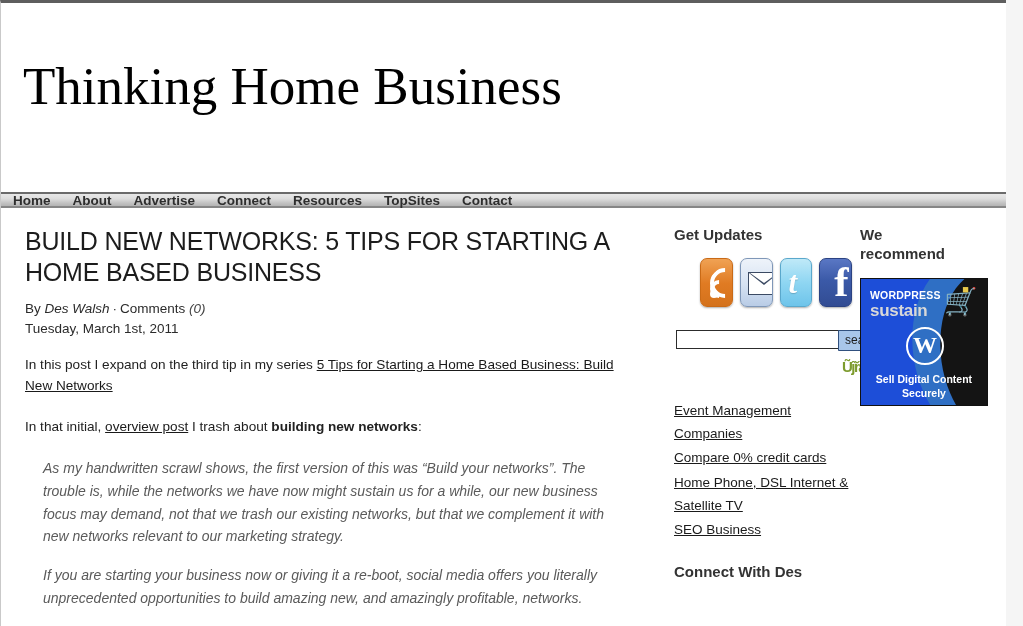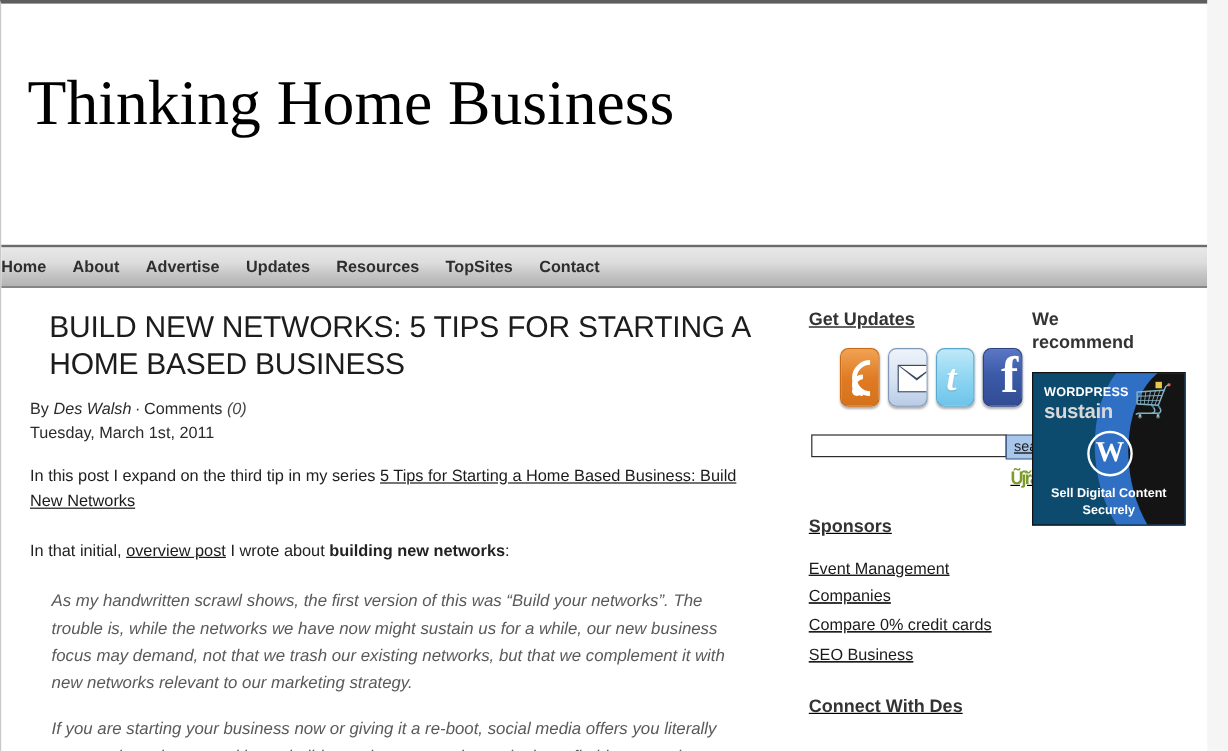--- a/index.html
+++ b/index.html
@@ -48,29 +48,28 @@
     font-weight: normal;
     color: #000000;
     letter-spacing: 0px;
     margin: 0;
     margin-top: -22px;
     line-height: 1.05;
   }
 
   
   .nav {
-    height: 36px;
+    height: 16px;
     background: linear-gradient(to bottom, #e8e8e8 0%, #dddddd 40%, #c2c2c2 75%, #b4b4b4 100%);
     border-top: 2px solid #6b6b6b;
     border-bottom: 2px solid #868686;
     display: flex;
     align-items: center;
-    padding-left: 0;
-    box-sizing: border-box;
-    margin-top: 12px;
+    padding-left: 12px;
+    box-sizing: border-box;
   }
   .nav-item {
     font-size: 13.5px;
     font-weight: bold;
     color: #2e2e2e;
     margin-right: 22px;
     text-decoration: none;
     cursor: pointer;
     white-space: nowrap;
   }
@@ -94,21 +93,21 @@
   }
   .sidebar-col-a { width: 190px; padding-left: 12px; box-sizing: border-box; }
   .sidebar-col-b { width: 154px; padding-left: 8px; box-sizing: border-box; }
 
   
   .post-title {
     font-size: 25px;
     font-weight: normal;
     color: #1c1c1c;
     line-height: 1.22;
-    margin: 0 0 12px 16px;
+    margin: 0 0 12px 0;
     letter-spacing: -0.2px;
   }
   .byline {
     font-size: 13.5px;
     color: #2b2b2b;
     line-height: 1.45;
     margin-bottom: 16px;
   }
   .byline em { font-style: italic; }
   .byline .comments-count { font-style: italic; color: #444; }
@@ -146,21 +145,21 @@
   }
 
   
   .widget-title {
     font-size: 15px;
     font-weight: bold;
     color: #333333;
     margin: 0 0 14px 0;
     line-height: 1.2;
   }
-  .widget { margin-bottom: 23px; text-decoration: underline; }
+  .widget { margin-bottom: 23px; }
 
   .social-row {
     display: flex;
     gap: 7px;
     padding-left: 26px;
   }
   .social-icon {
     width: 47px;
     height: 47px;
     border-radius: 7px;
@@ -280,21 +279,21 @@
     font-size: 15px;
     font-weight: bold;
     color: #333333;
     line-height: 1.25;
     margin: 0 0 14px 0;
     width: 92px;
   }
   .banner {
     width: 126px;
     height: 126px;
-    background: #0c4a6e;
+    background: #1d4ed8;
     position: relative;
     overflow: hidden;
     border: 1px solid #111;
     cursor: pointer;
   }
   .banner .swoosh {
     position: absolute;
     right: -46px;
     top: -20px;
     width: 120px;
@@ -355,21 +354,21 @@
 <div class="page">
 
   <div class="header">
     <h1 class="site-title">Thinking Home Business</h1>
   </div>
 
   <div class="nav">
     <a class="nav-item">Home</a>
     <a class="nav-item">About</a>
     <a class="nav-item">Advertise</a>
-    <a class="nav-item">Updates</a>
+    <a class="nav-item">Connect</a>
     <a class="nav-item">Resources</a>
     <a class="nav-item">TopSites</a>
     <a class="nav-item">Contact</a>
   </div>
 
   <div class="columns">
 
     <div class="content">
 
       <h2 class="post-title">BUILD NEW NETWORKS: 5 TIPS FOR STARTING A HOME BASED BUSINESS</h2>
@@ -383,21 +382,21 @@
 
 
       <p class="para">
         <span>In this post I expand on the third tip in my series</span>
         <a>5 Tips for Starting a Home Based Business: Build New Networks</a>
       </p>
 
       <p class="para">
         <span>In that initial,</span>
         <a>overview post</a>
-        <span>I wrote about</span>
+        <span>I trash about</span>
         <strong>building new networks</strong><span>:</span>
       </p>
 
       <blockquote>
         <p>As my handwritten scrawl shows, the first version of this was “Build your networks”. The trouble is, while the networks we have now might sustain us for a while, our new business focus may demand, not that we trash our existing networks, but that we complement it with new networks relevant to our marketing strategy.</p>
         <p>If you are starting your business now or giving it a re-boot, social media offers you literally unprecedented opportunities to build amazing new, and amazingly profitable, networks.</p>
       </blockquote>
 
     </div>
 
@@ -427,24 +426,24 @@
 
         <div class="widget">
           <div class="search-row">
             <input class="search-input" type="text" placeholder="" style="">
             <button class="search-btn">search</button>
           </div>
           <div class="search-badge">Ũĵřа</div>
         </div>
 
         <div class="widget">
-          <h3 class="widget-title">Sponsors</h3>
           <ul class="sponsor-list">
             <li><a>Event Management Companies</a></li>
             <li><a>Compare 0% credit cards</a></li>
+            <li><a>Home Phone, DSL Internet &amp; Satellite TV</a></li>
             <li><a>SEO Business</a></li>
           </ul>
         </div>
 
         <div class="widget">
           <h3 class="widget-title">Connect With Des</h3>
         </div>
 
       </div>
 

